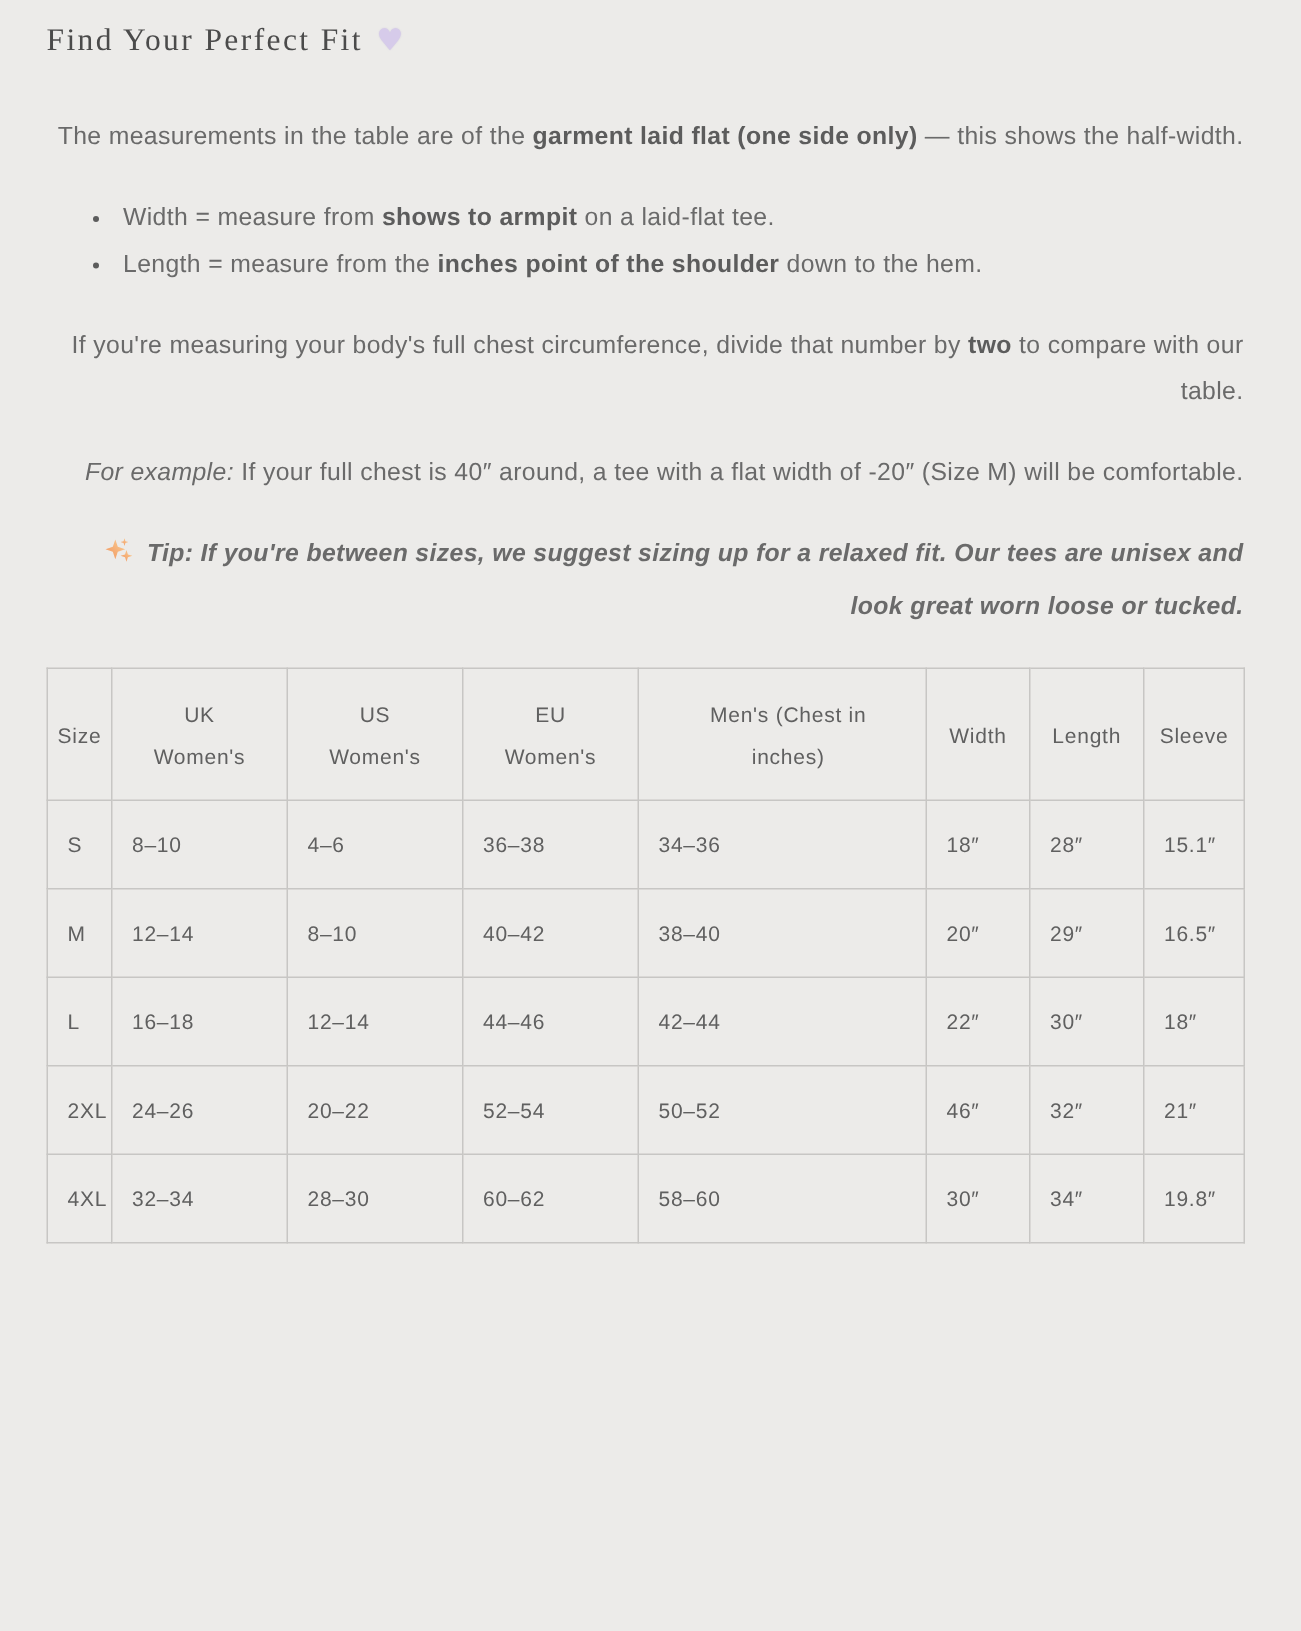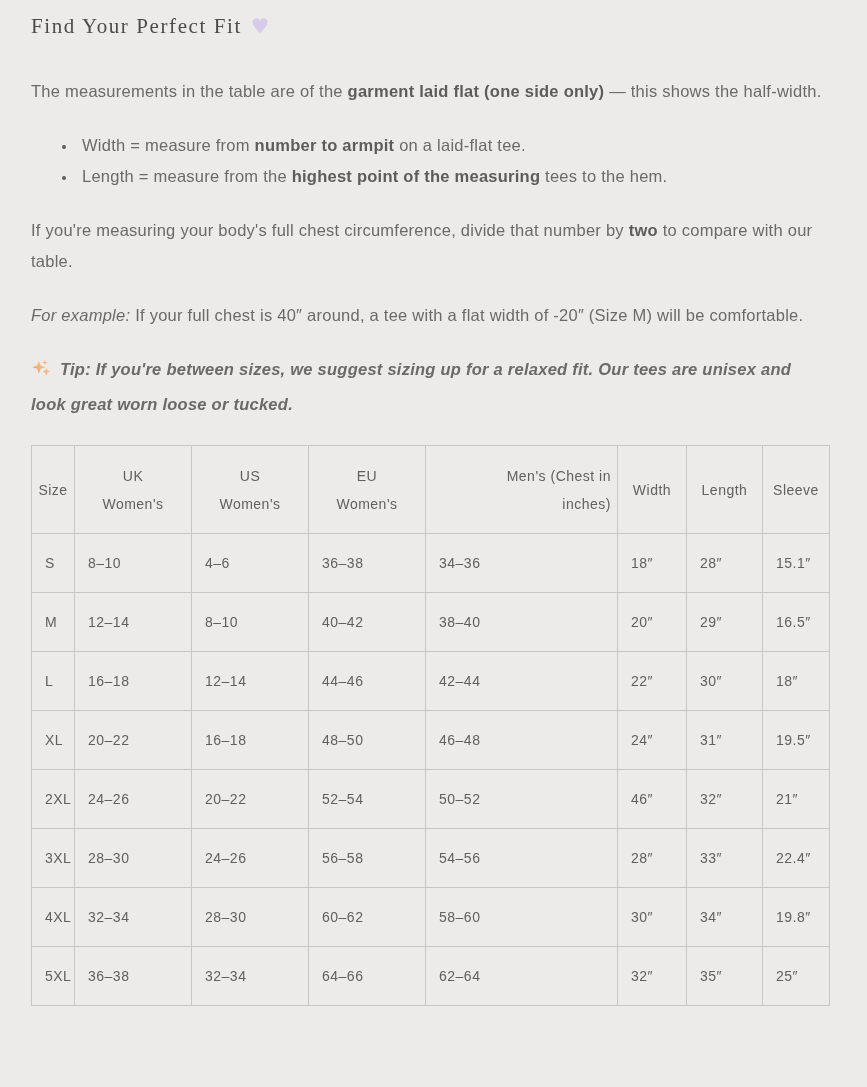--- a/index.html
+++ b/index.html
@@ -32,20 +32,21 @@
     font-size: 20px;
     margin-left: 9px;
     text-shadow: 0 0 1px rgba(180,165,215,.6);
   }
   p.para {
     font-size: 16.5px;
     line-height: 31px;
     letter-spacing: 0.25px;
     margin: 23px 0;
     color: #6a6a6a;
+    text-align: right;
   }
   .b { font-weight: 700; color: #5c5c5c; }
   .i { font-style: italic; }
   ul.list {
     margin: 23px 0;
     padding-left: 46px;
     font-size: 16.5px;
     line-height: 31px;
     letter-spacing: 0.25px;
   }
@@ -71,21 +72,21 @@
     font-weight: 400;
     vertical-align: middle;
     overflow: hidden;
   }
   .size-table thead th {
     height: 88px;
     text-align: center;
     line-height: 28px;
     padding: 4px 6px;
   }
-  .size-table thead th.al { text-align: right; padding-left: 14px; }
+  .size-table thead th.al { text-align: center; padding-left: 14px; }
   .size-table thead th .hl { display: block; }
   .size-table tbody td {
     height: 59px;
     text-align: left;
     padding-left: 13px;
     padding-right: 4px;
   }
 </style>
 </head>
 <body>
@@ -93,22 +94,22 @@
 <div class="content">
 
   <h1 class="page-title">
     <span>Find Your Perfect Fit</span>
     <span class="heart">♥</span>
   </h1>
 
   <p class="para"><span>The measurements in the table are of the </span><span class="b">garment laid flat (one side only)</span><span> — this shows the half-width.</span></p>
 
   <ul class="list">
-    <li><span>Width = measure from </span><span class="b">number to armpit</span><span> on a laid-flat tee.</span></li>
-    <li><span>Length = measure from the </span><span class="b">highest point of the measuring</span><span> tees to the hem.</span></li>
+    <li><span>Width = measure from </span><span class="b">shows to armpit</span><span> on a laid-flat tee.</span></li>
+    <li><span>Length = measure from the </span><span class="b">inches point of the shoulder</span><span> down to the hem.</span></li>
   </ul>
 
   <p class="para"><span>If you're measuring your body's full chest circumference, divide that number by </span><span class="b">two</span><span> to compare with our table.</span><br>
   </p>
 
   <p class="para"><span class="i">For example:</span><span> If your full chest is 40″ around, a tee with a flat width of -20″ (Size M) will be comfortable.</span></p>
 
   <p class="para tip"><span class="sparkle-icon"><svg width="21" height="21" viewBox="0 0 24 24">
           <defs>
             <linearGradient id="sg" x1="0" y1="1" x2="1" y2="0">
@@ -189,65 +190,35 @@
         <td>L</td>
         <td>16–18</td>
         <td>12–14</td>
         <td>44–46</td>
         <td>42–44</td>
         <td>22″</td>
         <td>30″</td>
         <td>18″</td>
       </tr>
       <tr>
-        <td>XL</td>
-        <td>20–22</td>
-        <td>16–18</td>
-        <td>48–50</td>
-        <td>46–48</td>
-        <td>24″</td>
-        <td>31″</td>
-        <td>19.5″</td>
-      </tr>
-      <tr>
         <td>2XL</td>
         <td>24–26</td>
         <td>20–22</td>
         <td>52–54</td>
         <td>50–52</td>
         <td>46″</td>
         <td>32″</td>
         <td>21″</td>
       </tr>
       <tr>
-        <td>3XL</td>
-        <td>28–30</td>
-        <td>24–26</td>
-        <td>56–58</td>
-        <td>54–56</td>
-        <td>28″</td>
-        <td>33″</td>
-        <td>22.4″</td>
-      </tr>
-      <tr>
         <td>4XL</td>
         <td>32–34</td>
         <td>28–30</td>
         <td>60–62</td>
         <td>58–60</td>
         <td>30″</td>
         <td>34″</td>
         <td>19.8″</td>
       </tr>
-      <tr>
-        <td>5XL</td>
-        <td>36–38</td>
-        <td>32–34</td>
-        <td>64–66</td>
-        <td>62–64</td>
-        <td>32″</td>
-        <td>35″</td>
-        <td>25″</td>
-      </tr>
     </tbody>
   </table>
 
 </div>
 
 </body></html>

